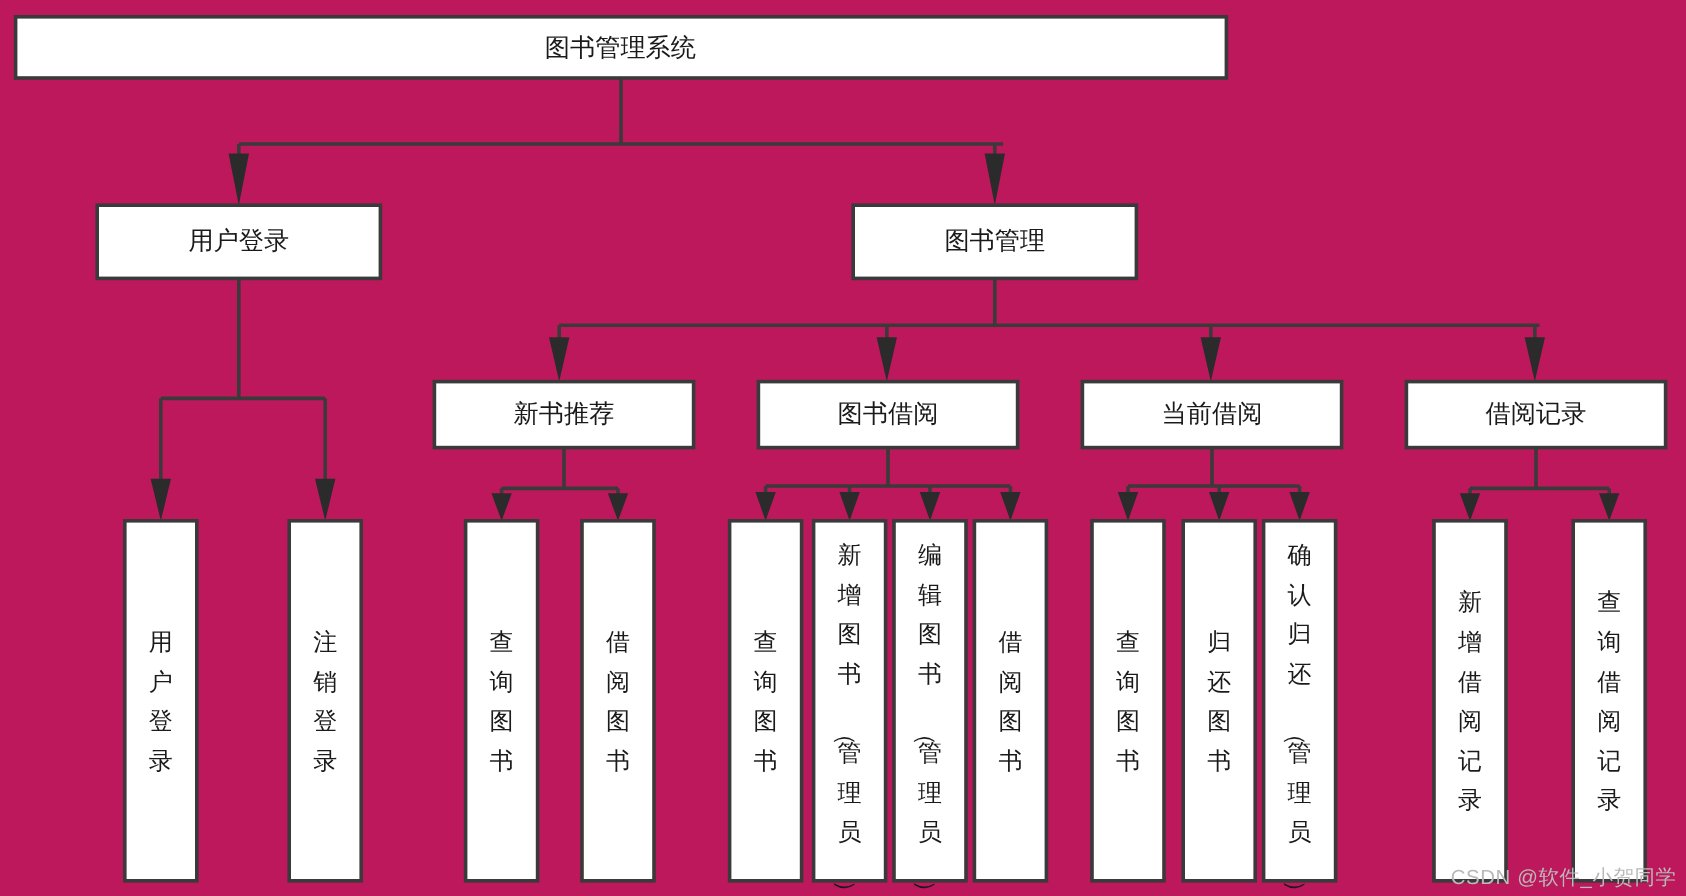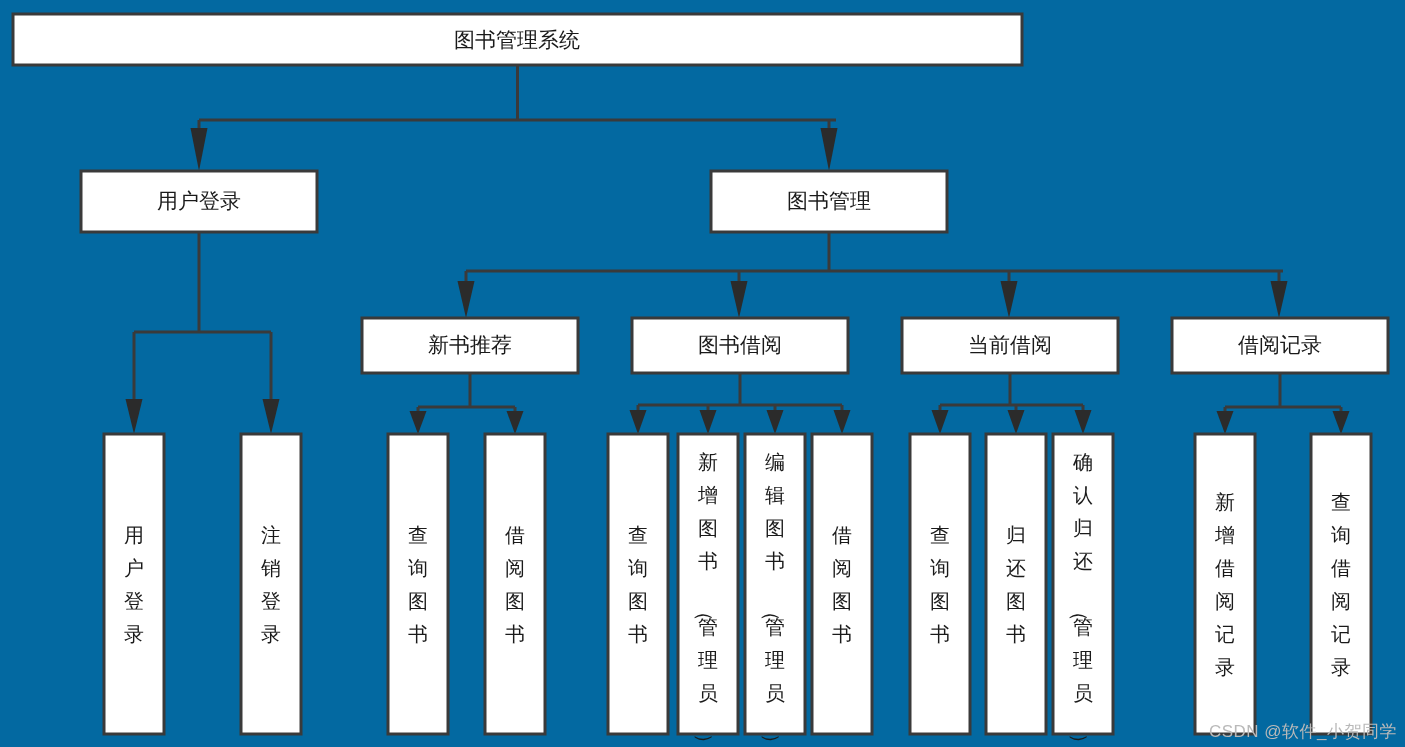--- a/index.html
+++ b/index.html
@@ -10,21 +10,21 @@
   body {
     width: 1405px;
     height: 747px;
     font-family: "Liberation Sans", "DejaVu Sans", sans-serif;
     overflow: hidden;
   }
   #diagram-root {
     position: relative;
     width: 1405px;
     height: 747px;
-    background: #0369a1;
+    background: #be185d;
   }
   svg#flowchart {
     position: absolute;
     top: 0;
     left: 0;
     width: 1405px;
     height: 747px;
     display: block;
   }
   .node-box {

